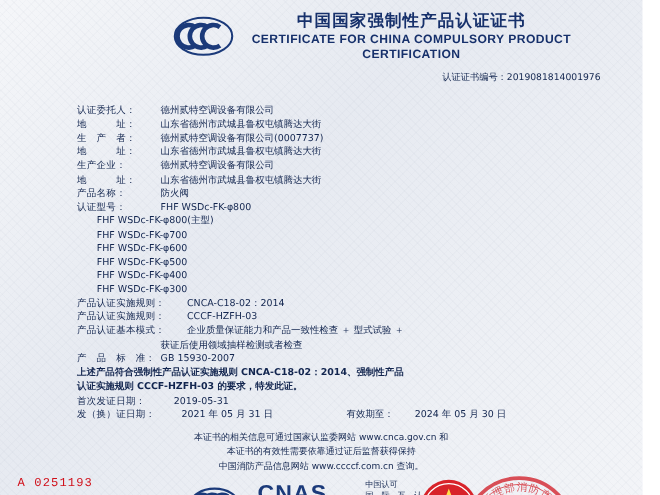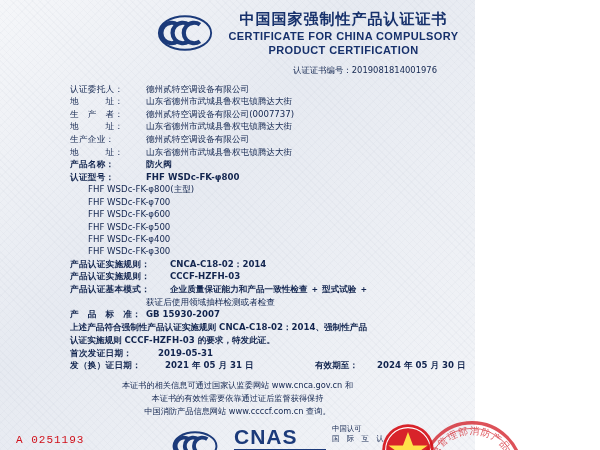--- a/index.html
+++ b/index.html
@@ -4,21 +4,21 @@
 <style>
   html,body{margin:0;padding:0;}
   body{
     width:600px;height:450px;
     background:#ffffff;
     font-family:"DejaVu Sans","Liberation Sans",sans-serif;
     overflow:hidden;
   }
   .page{
     position:relative;
-    width:475px;height:450px;
+    width:584px;height:450px;
     background:#e9ecf2;
     background-image:
       linear-gradient(135deg, rgba(255,255,255,.55) 0%, rgba(223,228,238,.25) 40%, rgba(255,255,255,.45) 100%);
     box-sizing:border-box;
   }
   
   .page:before{
     content:"";
     position:absolute;inset:0;
     background-image:
@@ -65,36 +65,36 @@
     padding:4px 0 0 0;
     color:#12254f;
     font-size:8.6px;
     line-height:12.6px;
   }
   .certno{
     text-align:right;
     padding-right:26px;
     font-size:8.4px;
     color:#12254f;
-    margin-bottom:6px;
+    margin-bottom:18px;
   }
   .rows{padding-left:58px;}
   .row{
     display:flex;
     line-height:12.6px;
     white-space:nowrap;
   }
   .lbl{
     width:76px;
     flex:0 0 76px;
     letter-spacing:.3px;
   }
   .val{flex:1;}
   .val.b{font-weight:bold;}
-  .row.bold .lbl,.row.bold .val{font-weight:bold;}
+  .row.bold .lbl,.row.bold .val{font-weight:normal;}
 
   .models{padding-left:76px;}
   .models div{line-height:12.4px;}
 
   .para{
     padding-left:58px;
     padding-right:30px;
     line-height:12.8px;
   }
   .para .hang{padding-left:76px;}

